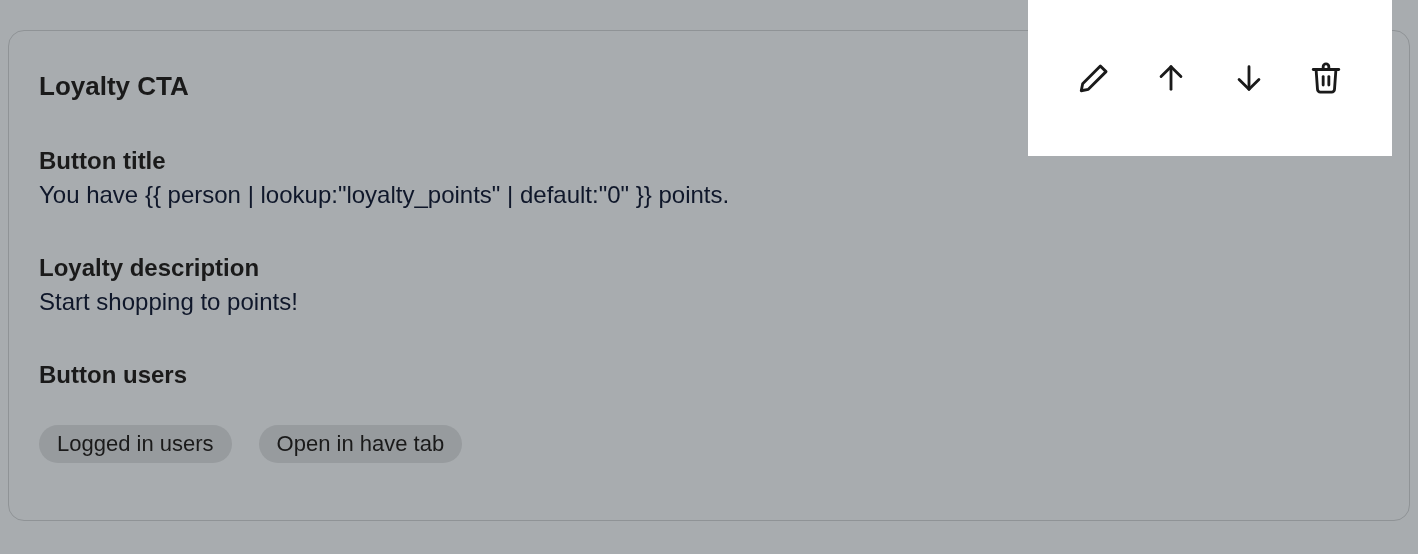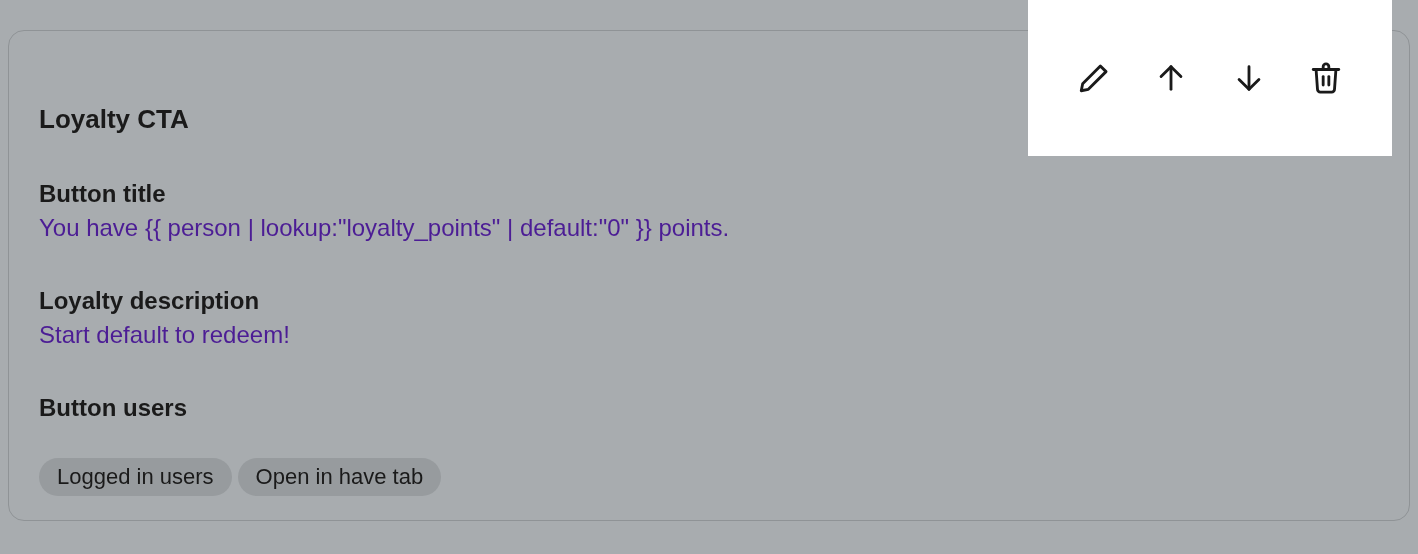--- a/index.html
+++ b/index.html
@@ -15,21 +15,21 @@
   }
 
   .card {
     position: absolute;
     top: 30px;
     left: 8px;
     right: 8px;
     bottom: 33px;
     border: 1px solid #8f9396;
     border-radius: 16px;
-    padding: 73px 30px 24px 30px;
+    padding: 40px 30px 24px 30px;
   }
 
   .card-title {
     font-size: 26px;
     font-weight: 700;
     margin: 0 0 40px 0;
     color: #1a1a1a;
   }
 
   .field {
@@ -41,26 +41,26 @@
     font-size: 24px;
     font-weight: 700;
     margin: 0 0 6px 0;
     color: #1a1a1a;
   }
 
   .field-value {
     font-size: 24px;
     font-weight: 400;
     margin: 0;
-    color: #4c1d95;
+    color: #0f172a;
   }
 
   .tags {
     display: flex;
-    gap: 6px;
+    gap: 27px;
     margin-top: 36px;
   }
 
   .tag {
     background: #979b9e;
     color: #1a1a1a;
     font-size: 22px;
     padding: 6px 18px;
     border-radius: 999px;
   }
@@ -136,21 +136,21 @@
 <div class="card">
   <h2 class="card-title">Loyalty CTA</h2>
 
   <div class="field">
     <p class="field-label">Button title</p>
     <p class="field-value">You have {{ person | lookup:"loyalty_points" | default:"0" }} points.</p>
   </div>
 
   <div class="field">
     <p class="field-label">Loyalty description</p>
-    <p class="field-value">Start default to redeem!</p>
+    <p class="field-value">Start shopping to points!</p>
   </div>
 
   <div class="field">
     <p class="field-label">Button users</p>
   </div>
 
   <div class="tags">
     <span class="tag">Logged in users</span>
     <span class="tag">Open in have tab</span>
   </div>

